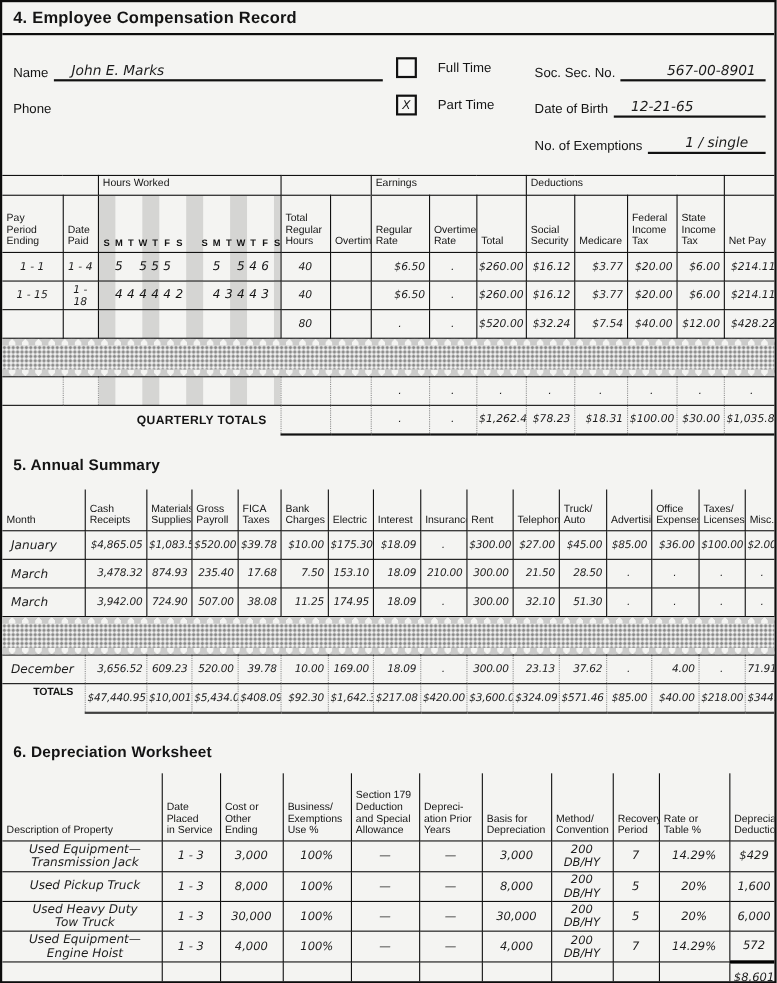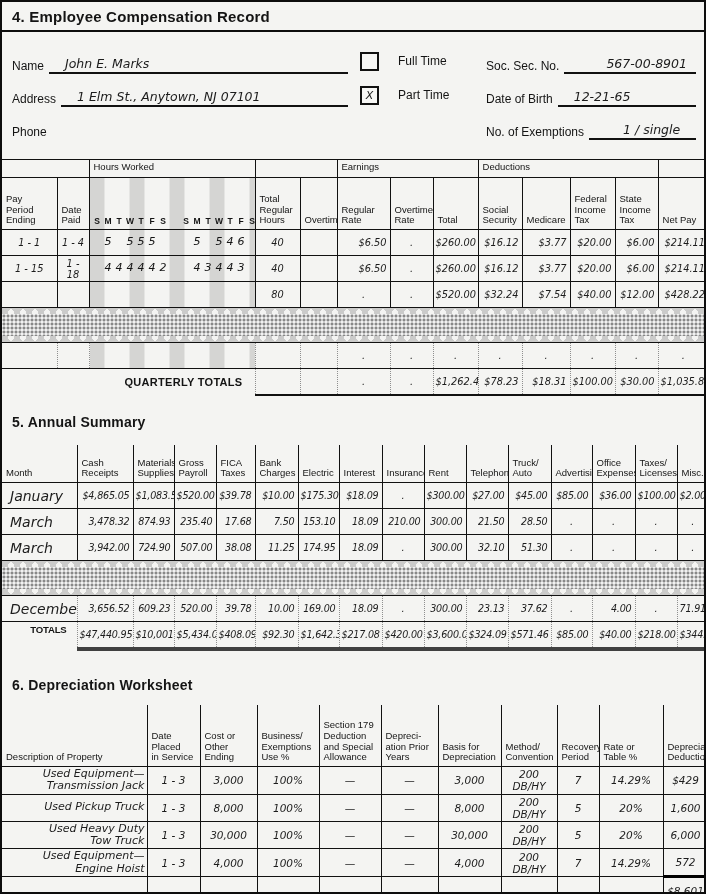--- a/index.html
+++ b/index.html
@@ -71,54 +71,50 @@
   td.qlabel{border:none;background:transparent;font-weight:bold;font-size:11px;
             text-align:right;padding-right:12px;letter-spacing:.3px;}
   tr.qrow td.bb{border-bottom:2px solid #111;}
 
   
   .annual{margin-top:15px;}
   .annual th{border-top:none;height:32px;}
   .annual tr>*:first-child{border-left:none;}
   .annual tr>*:last-child{border-right:none;}
   .annual tbody td{height:23px;font-size:9.6px;letter-spacing:-0.2px;}
-  .annual td.l{font-size:14px;letter-spacing:0;}
+  .annual td.l{font-size:11px;letter-spacing:0;}
   td.tlabel{border:none;background:transparent;font-weight:bold;font-size:11.5px;
             text-align:right;padding-right:10px;vertical-align:top;padding-top:2px;}
-  tr.trow td.bb{border-bottom:4px solid #404040;}
+  tr.trow td.bb{border-bottom:2px solid #404040;}
 
   
   .dep{margin-top:12px;}
   .dep th{border-top:none;height:56px;}
   .dep tr>*:first-child{border-left:none;}
   .dep tbody td{height:24px;font-size:10.5px;}
-  .dep td.desc{white-space:pre-line;text-align:right;padding-left:8px;line-height:1.12;font-size:11px;}
+  .dep td.desc{white-space:pre-line;text-align:center;padding-left:8px;line-height:1.12;font-size:11px;}
   .dep td.thick{border-top:3px solid #000;}
   .dep tr.trow2 td{height:24px;border-bottom:2px solid #111;}
   .dep tr.trow2 td.desc{border-bottom:none;}
 
   .sec5-gap{height:18px;} .sec6-gap{height:26px;}
 </style>
 </head>
 <body>
 
 <div>
 
   <h1>4. Employee Compensation Record</h1>
   <div class="title-rule"></div>
 
   <div class="fields">
     <div class="fcol-left">
       <div class="frow">
         <span class="lbl">Name</span>
         <span class="uline hw">John E. Marks</span>
-      </div>
-      <div class="frow">
-        <span class="lbl">Address</span>
-        <span class="uline hw">1 Elm St., Anytown, NJ 07101</span>
       </div>
       <div class="frow">
         <span class="lbl">Phone</span>
       </div>
     </div>
     <div class="fcol-mid">
       <div class="cbrow">
         <span class="cb">
             <span class="mark hw"></span>
           </span>

